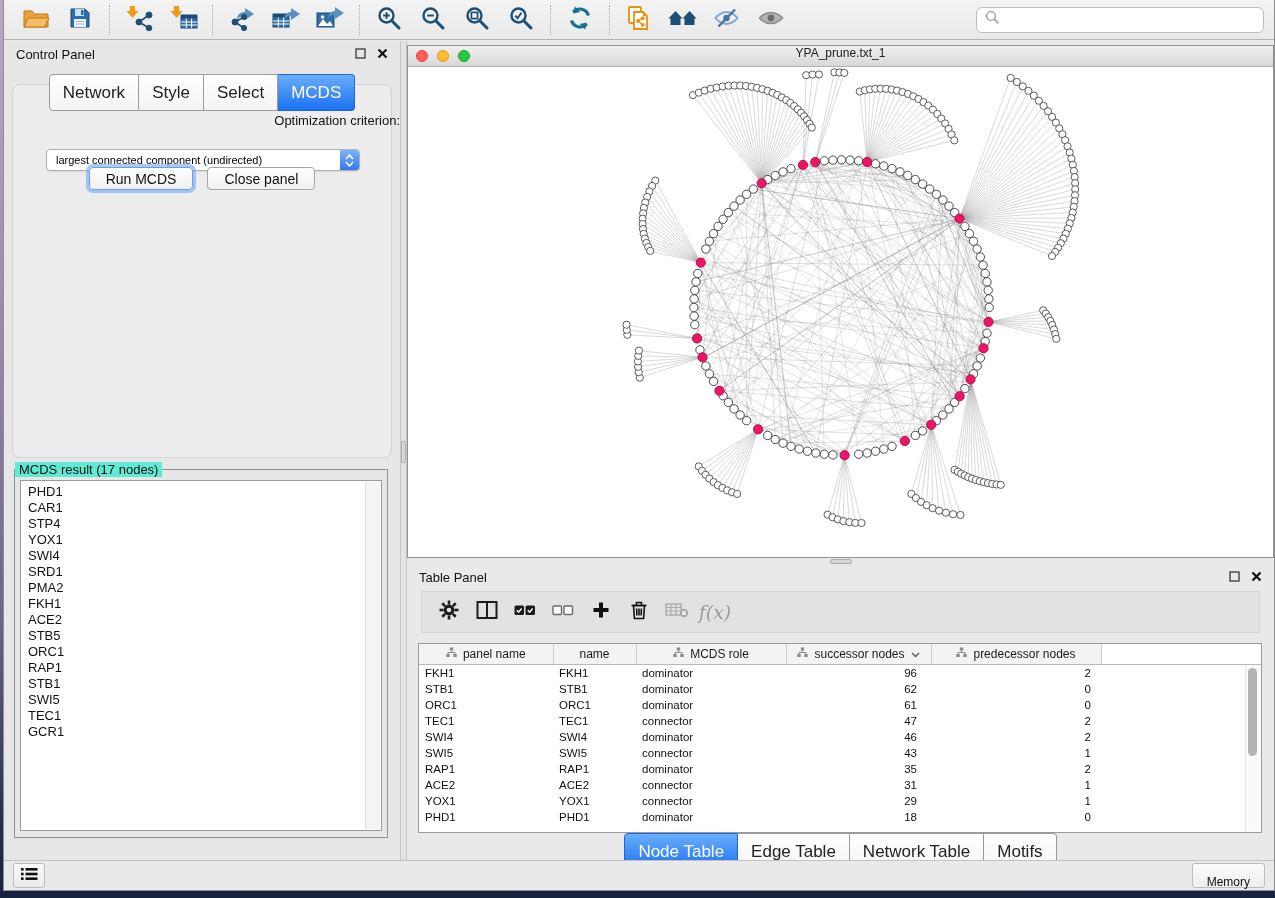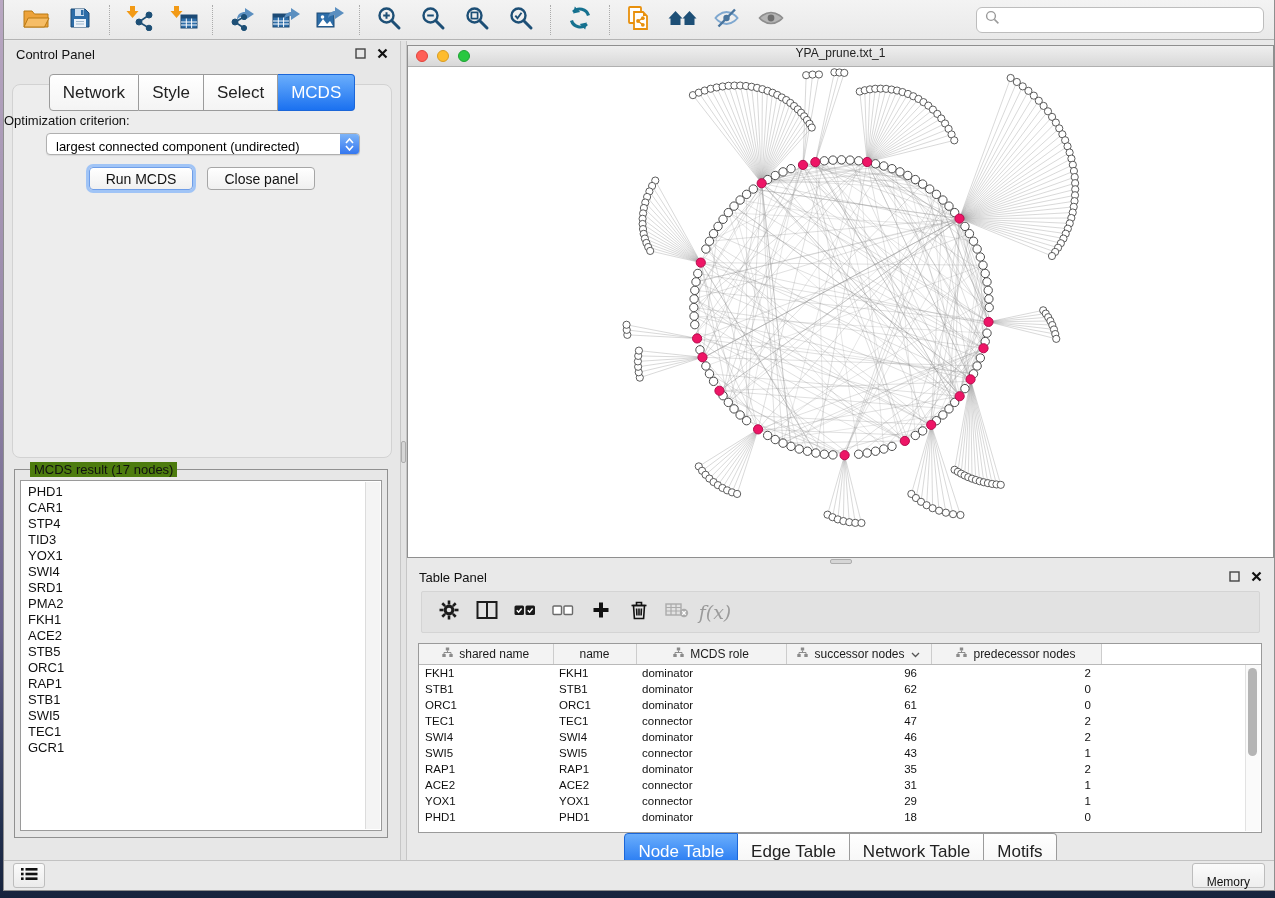--- a/index.html
+++ b/index.html
@@ -28,34 +28,34 @@
   .cp-header{height:26px;display:flex;align-items:center;padding:0 12px;font-size:13px;color:#111;}
   .win-btns{margin-left:auto;display:flex;gap:11px;align-items:center;}
   .cp-tabs{position:absolute;left:0;right:0;top:33px;display:flex;justify-content:center;z-index:2;}
   .seg-tab{height:19px;line-height:19px;padding:8px 13px;font-size:17px;color:#222;
     background:linear-gradient(#ffffff,#f4f4f4);border:1px solid #9b9b9b;border-left:none;}
   .seg-tab:first-child{border-left:1px solid #9b9b9b;border-radius:4px 0 0 4px;}
   .seg-tab:last-child{border-radius:0 4px 4px 0;}
   .seg-tab.selected{background:linear-gradient(#6aaefc,#1b71f0);color:#fff;border-color:#1b66d8;}
   .cp-content{position:absolute;left:8px;right:8px;top:43px;height:372px;background:#ededed;
     border:1px solid #d2d2d2;border-radius:8px;}
-  .opt-label{position:absolute;top:72px;left:0;right:0;text-align:left;font-size:13px;color:#111;}
-  .criterion{position:absolute;top:92px;left:42px;width:314px;height:22px;background:#fff;
-    border:1px solid #b0b0b0;border-radius:4px;display:flex;align-items:flex-end;font-size:13px;
+  .opt-label{position:absolute;top:72px;left:0;right:0;text-align:right;font-size:13px;color:#111;}
+  .criterion{position:absolute;top:108px;left:42px;width:314px;height:22px;background:#fff;
+    border:1px solid #b0b0b0;border-radius:4px;display:flex;align-items:center;font-size:11px;
     padding-left:9px;box-sizing:border-box;box-shadow:0 1px 1px rgba(0,0,0,.08);}
   .stepper{margin-left:auto;width:19px;height:20px;background:linear-gradient(#7db4f8,#3577ef);
     border-radius:0 3px 3px 0;display:flex;flex-direction:column;align-items:center;justify-content:center;gap:1px;}
   .btn-row{position:absolute;top:126px;left:0;right:0;display:flex;justify-content:center;gap:14px;}
   .cp-btn{height:23px;padding:0 16px;font-size:14px;color:#111;
     background:linear-gradient(#ffffff,#f0f0f0);border:1px solid #a6a6a6;border-radius:4px;
     font-family:"Liberation Sans",sans-serif;}
   .cp-btn.focused{box-shadow:0 0 0 3px rgba(118,173,250,.65);border-color:#6f9ee8;}
   .result-box{position:absolute;left:10px;right:12px;top:428px;bottom:22px;
     border:1px solid #909090;background:#e7e7e7;}
-  .result-legend{position:absolute;top:-8px;left:15px;background:#4d7c0f;padding:0 4px;font-size:13px;color:#111;}
+  .result-legend{position:absolute;top:-8px;left:0;background:#5eead4;padding:0 4px;font-size:13px;color:#111;}
   .result-list-wrap{position:absolute;left:5px;right:5px;top:10px;bottom:6px;background:#fff;
     border:1px solid #9a9a9a;}
   .result-scroll{position:absolute;top:1px;bottom:1px;right:1px;width:14px;background:#f4f4f4;
     border-left:1px solid #dcdcdc;}
   .result-list{position:absolute;left:7px;right:18px;top:3px;bottom:3px;font-size:13px;
     line-height:16px;color:#111;overflow:hidden;}
 
   
   .vsplit{width:7px;flex:0 0 7px;background:#e3e3e3;border-left:1px solid #c6c6c6;
     border-right:1px solid #c6c6c6;position:relative;box-sizing:border-box;}
@@ -305,21 +305,20 @@
         <button class="cp-btn focused">Run MCDS</button>
         <button class="cp-btn">Close panel</button>
       </div>
       <div class="result-box">
         <div class="result-legend">MCDS result (17 nodes)</div>
         <div class="result-list-wrap">
           <div class="result-list" id="result-list">
                 <div>PHD1</div>
                 <div>CAR1</div>
                 <div>STP4</div>
-                <div>TID3</div>
                 <div>YOX1</div>
                 <div>SWI4</div>
                 <div>SRD1</div>
                 <div>PMA2</div>
                 <div>FKH1</div>
                 <div>ACE2</div>
                 <div>STB5</div>
                 <div>ORC1</div>
                 <div>RAP1</div>
                 <div>STB1</div>
@@ -1103,21 +1102,21 @@
                     <th>
                       <span class="hdr">
                         <span><svg width="11" height="11" viewBox="0 0 11 11">
                             <g fill="#8b8b8b">
                               <rect x="3.8" y="0.5" width="3.4" height="3"></rect>
                               <rect x="0.3" y="7" width="3.4" height="3"></rect>
                               <rect x="7.3" y="7" width="3.4" height="3"></rect>
                             </g>
                             <path d="M5.5 3.5v2M2 7V5.5h7V7" stroke="#8b8b8b" fill="none"></path>
                           </svg></span>
-                        <span>shared name</span>
+                        <span>panel name</span>
                       </span>
                     </th>
                     <th>
                       <span class="hdr">
                         <span>name</span>
                       </span>
                     </th>
                     <th>
                       <span class="hdr">
                         <span><svg width="11" height="11" viewBox="0 0 11 11">

